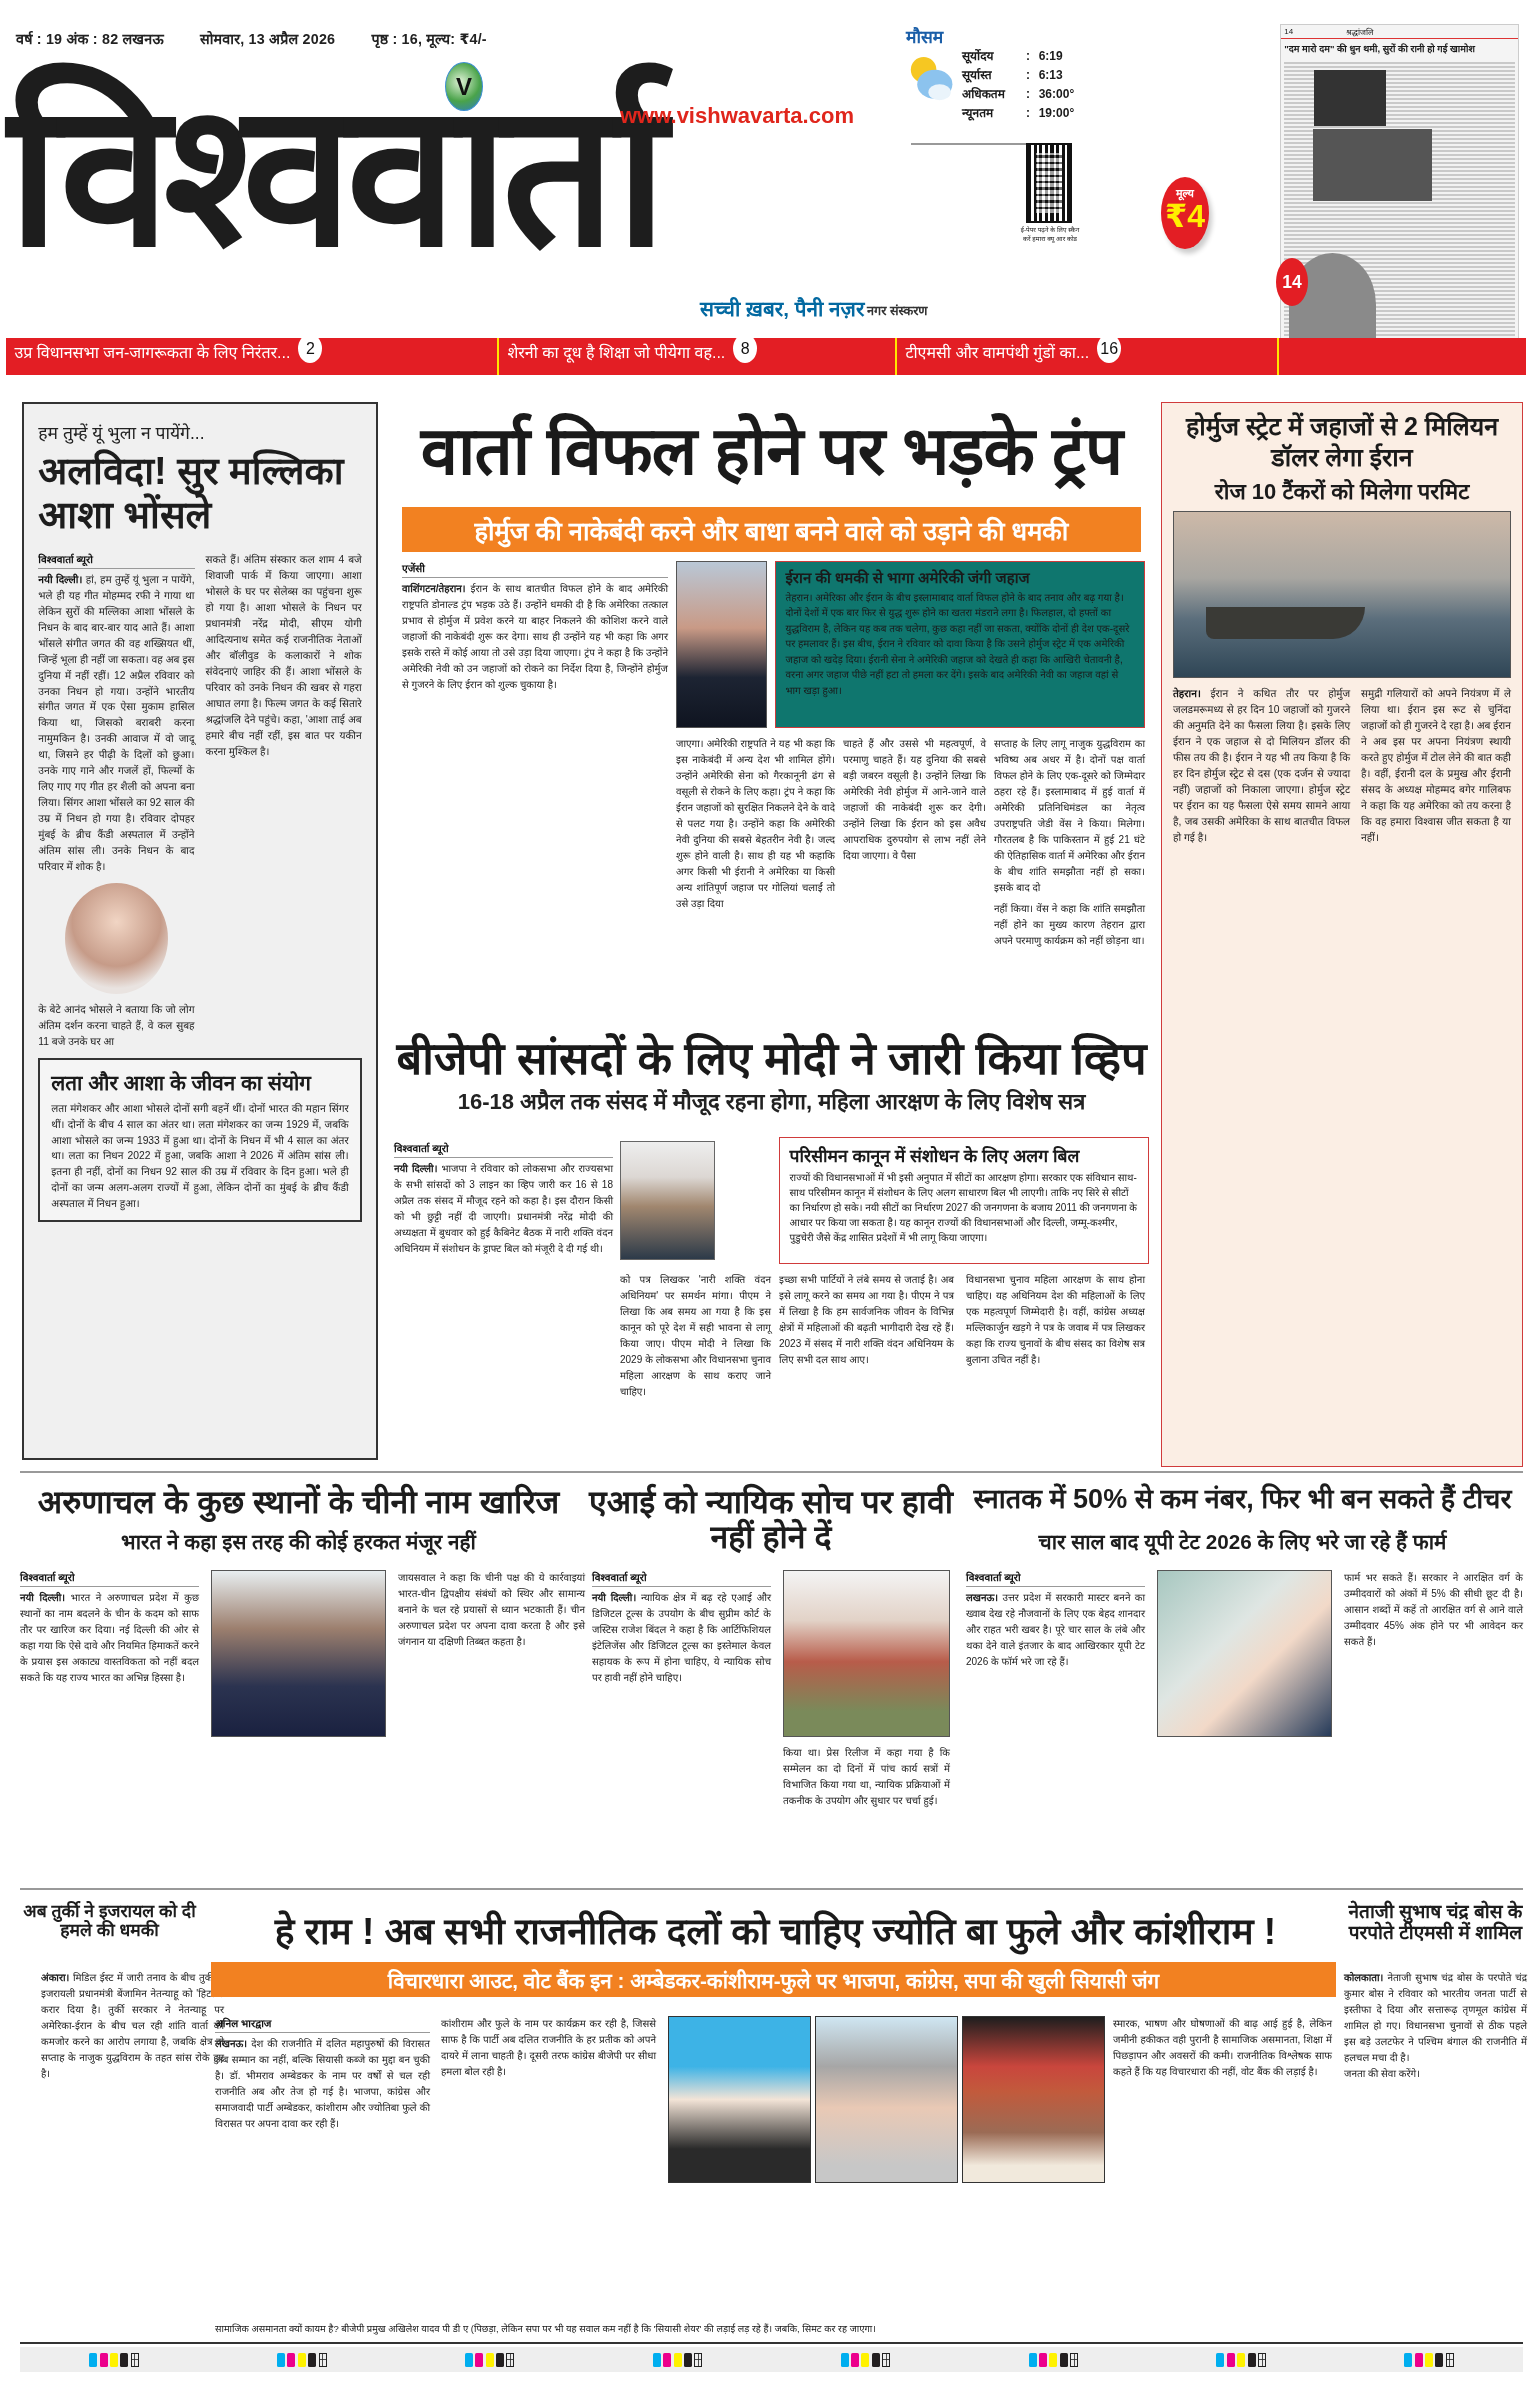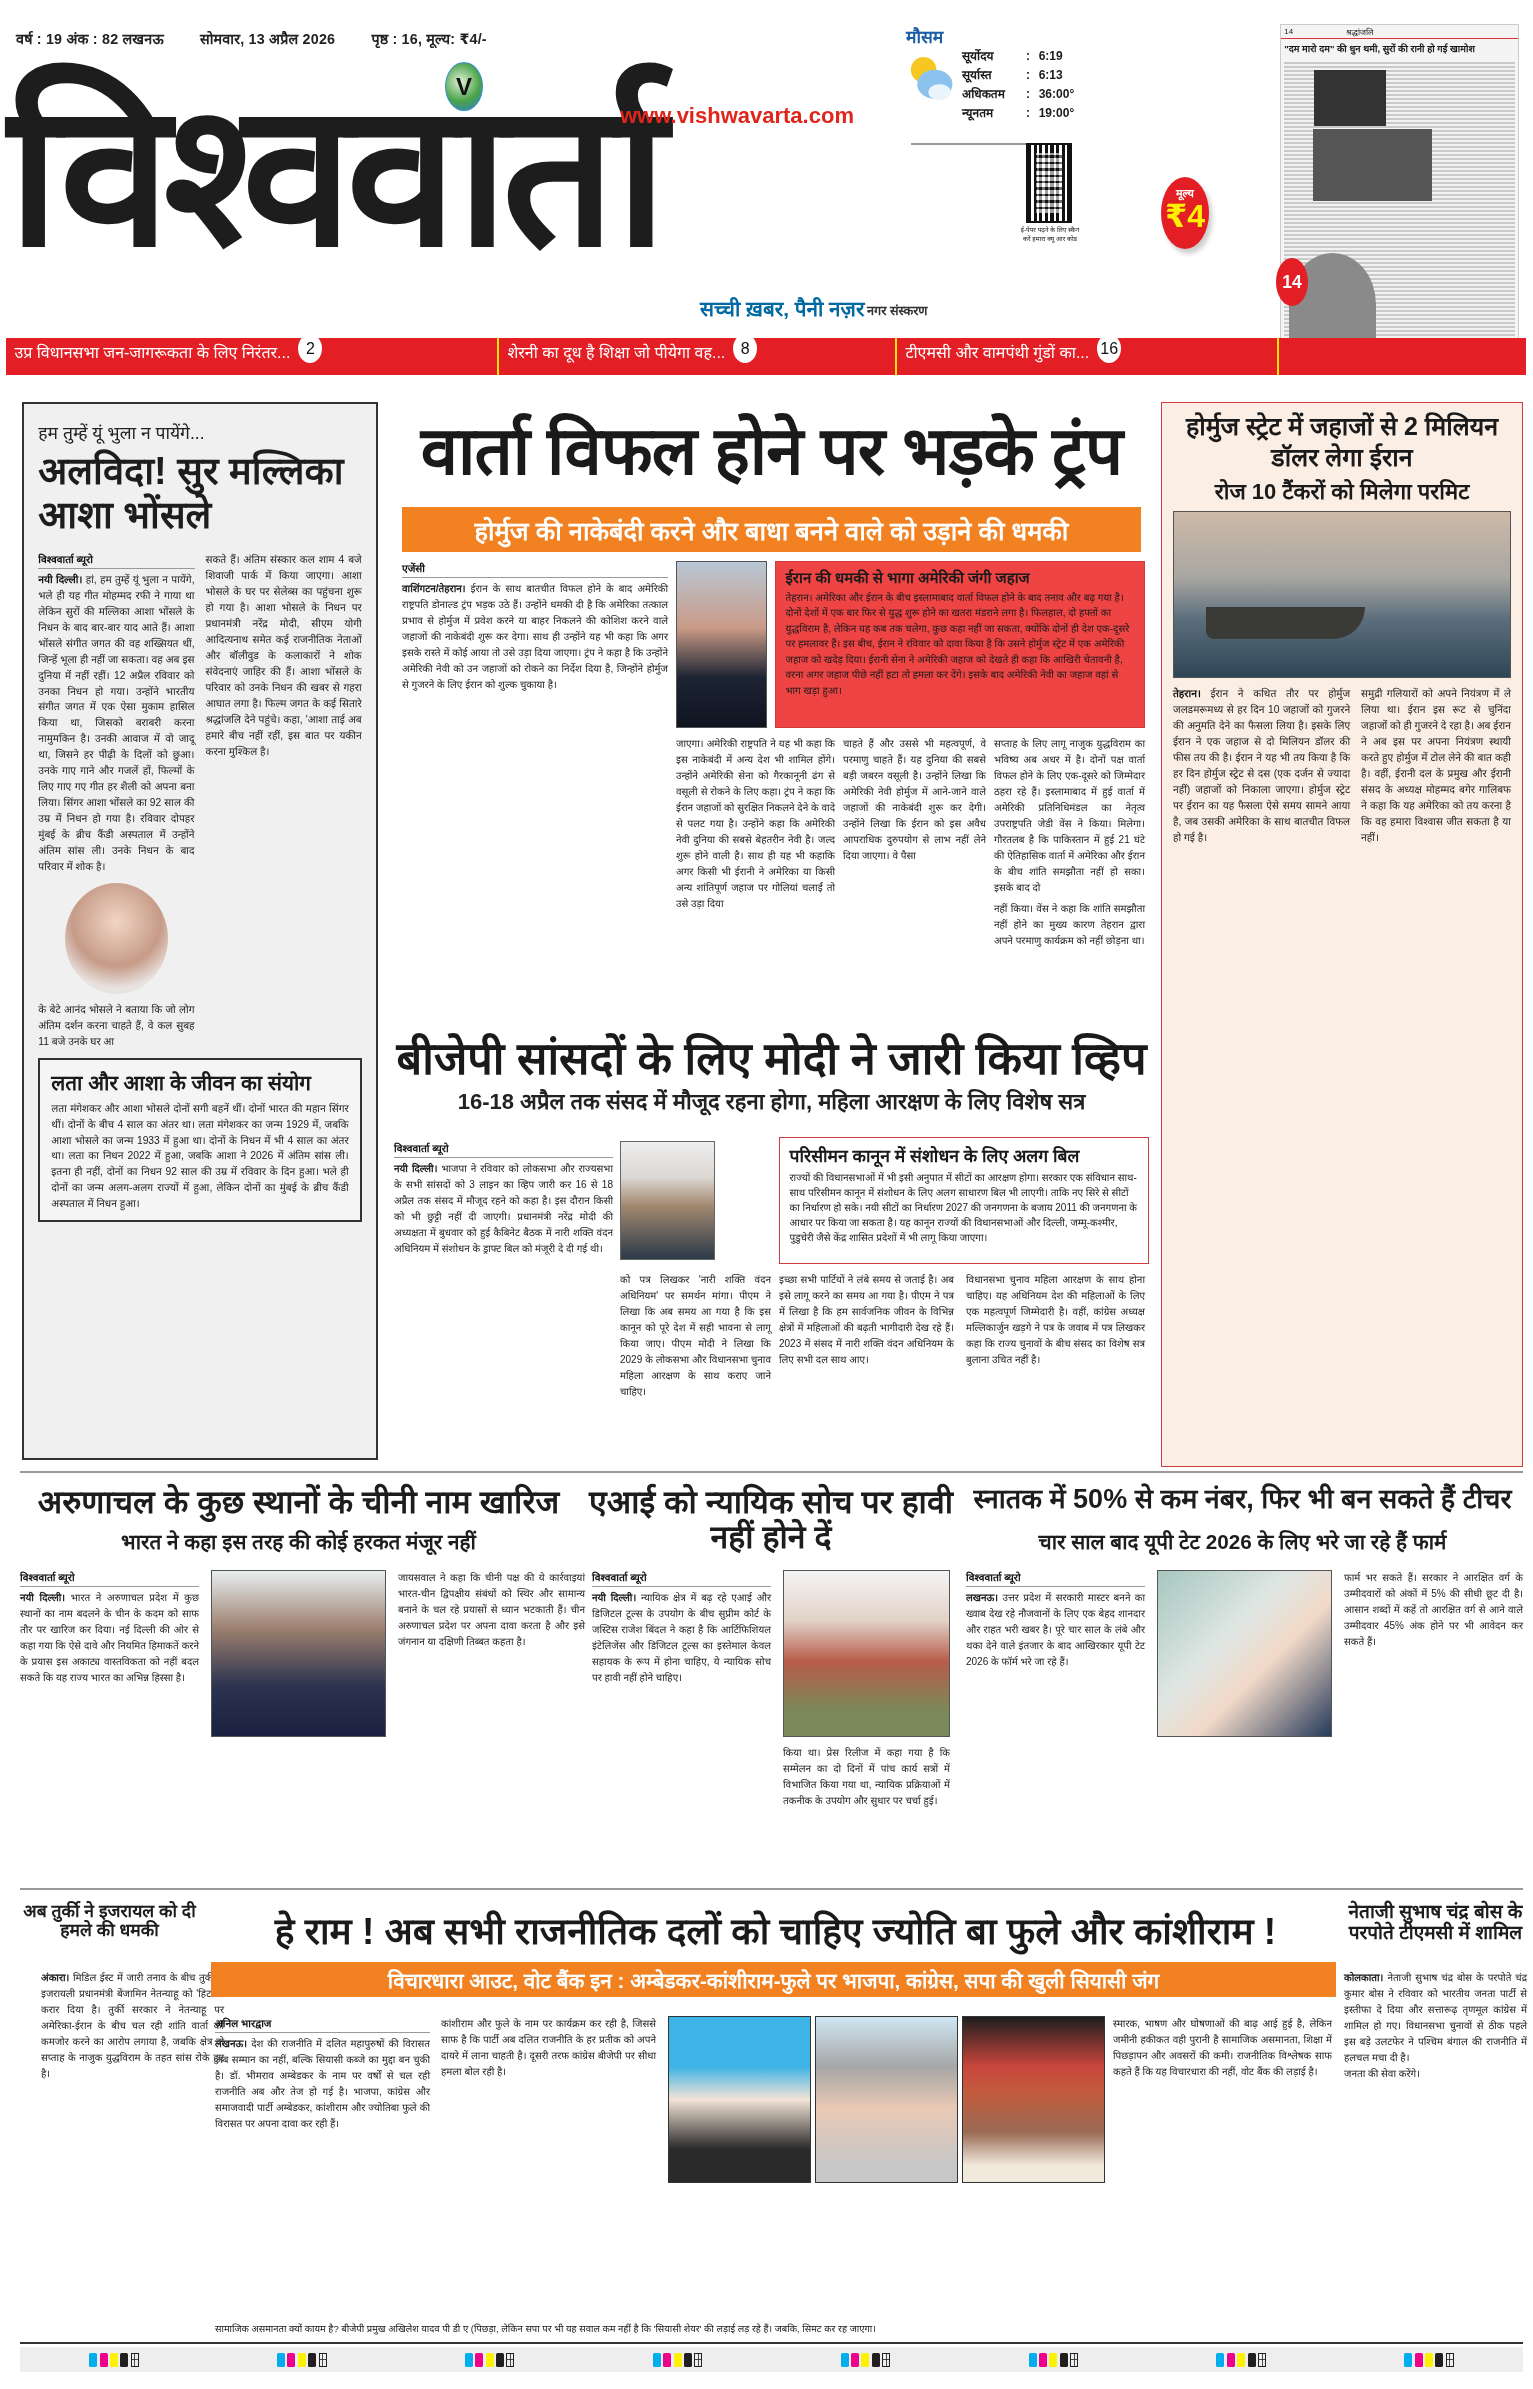--- a/index.html
+++ b/index.html
@@ -46,21 +46,21 @@
   .body-text b { color:#111; }
   .cols2 { display:flex; gap: 11px; }
   .cols2 > div { flex: 1; }
   .lata-box { border: 2.4px solid #333; padding: 8px 11px; margin-top: 8px; background:#f5f5f5; }
   .lata-box h3 { font-size: 20.7px; font-weight: bold; margin-bottom: 4.8px; }
   .asha-photo { width: 103px; height: 111px; border-radius: 50%; background: radial-gradient(circle at 50% 35%, #f1d5c4, #c69b88 50%, #e9e3e0 75%); margin: 8px auto; }
   .main-head { left: 394px; top: 417px; width: 755px; text-align:center; font-size: 67px; font-weight: bold; color: #1a1a1a; line-height: 1; letter-spacing: -0.8px; }
   .orange-bar { left: 402px; top: 507px; width: 739px; height: 45px; background: #f28121; color: #fff; font-size: 25.4px; font-weight: bold; display:flex; align-items:center; justify-content:center; }
   .col-text { font-size: 10px; line-height: 1.6; text-align: justify; color: #222; }
   .trump-photo { left: 676px; top: 561px; width: 91px; height: 167px; background: linear-gradient(180deg, #b9c7d6 0%, #c99a86 40%, #1d2433 70%, #0f1420 100%); border: 0.8px solid #555; }
-  .iran-box { left: 775px; top: 561px; width: 370px; height: 167px; border: 1.6px solid #d03b3b; padding: 4.8px 9.5px; background:#ef4444; }
+  .iran-box { left: 775px; top: 561px; width: 370px; height: 167px; border: 1.6px solid #d03b3b; padding: 4.8px 9.5px; background:#0f766e; }
   .iran-box h3 { font-size: 15px; font-weight:bold; margin-bottom: 3.2px; }
   .iran-box p { font-size: 10px; line-height: 1.55; }
   .hormuz-box { left: 1161px; top: 402px; width: 362px; height: 1065px; border: 1.6px solid #d03b3b; background: #fbeee4; padding: 8px 11px; }
   .hormuz-box h2 { font-size: 25px; font-weight: bold; text-align:center; line-height: 1.25; }
   .hormuz-box h3 { font-size: 22px; font-weight: bold; text-align:center; margin: 1.6px 0 6.4px; }
   .ship-photo { width: 100%; height: 167px; background: linear-gradient(180deg, #cdb9a8 0%, #a8a6a1 40%, #5b6e7c 65%, #2f4656 100%); border: 0.8px solid #555; position: relative; }
   .ship-photo::after { content:""; position:absolute; left: 32px; top: 95px; width: 159px; height: 32px; background:#3a3a36; border-radius: 0 0 32px 8px; }
   .bjp-head { left: 394px; top: 1026px; width: 755px; text-align:center; font-size: 45px; font-weight: bold; }
   .bjp-sub { left: 394px; top: 1085px; width: 755px; text-align:center; font-size: 22px; font-weight: bold; color: #222; }
   .modi-photo { left: 620px; top: 1141px; width: 95px; height: 119px; background: linear-gradient(180deg, #eee 0%, #dcd7d3 30%, #a1876f 55%, #2c3a49 100%); border:0.8px solid #666; }

